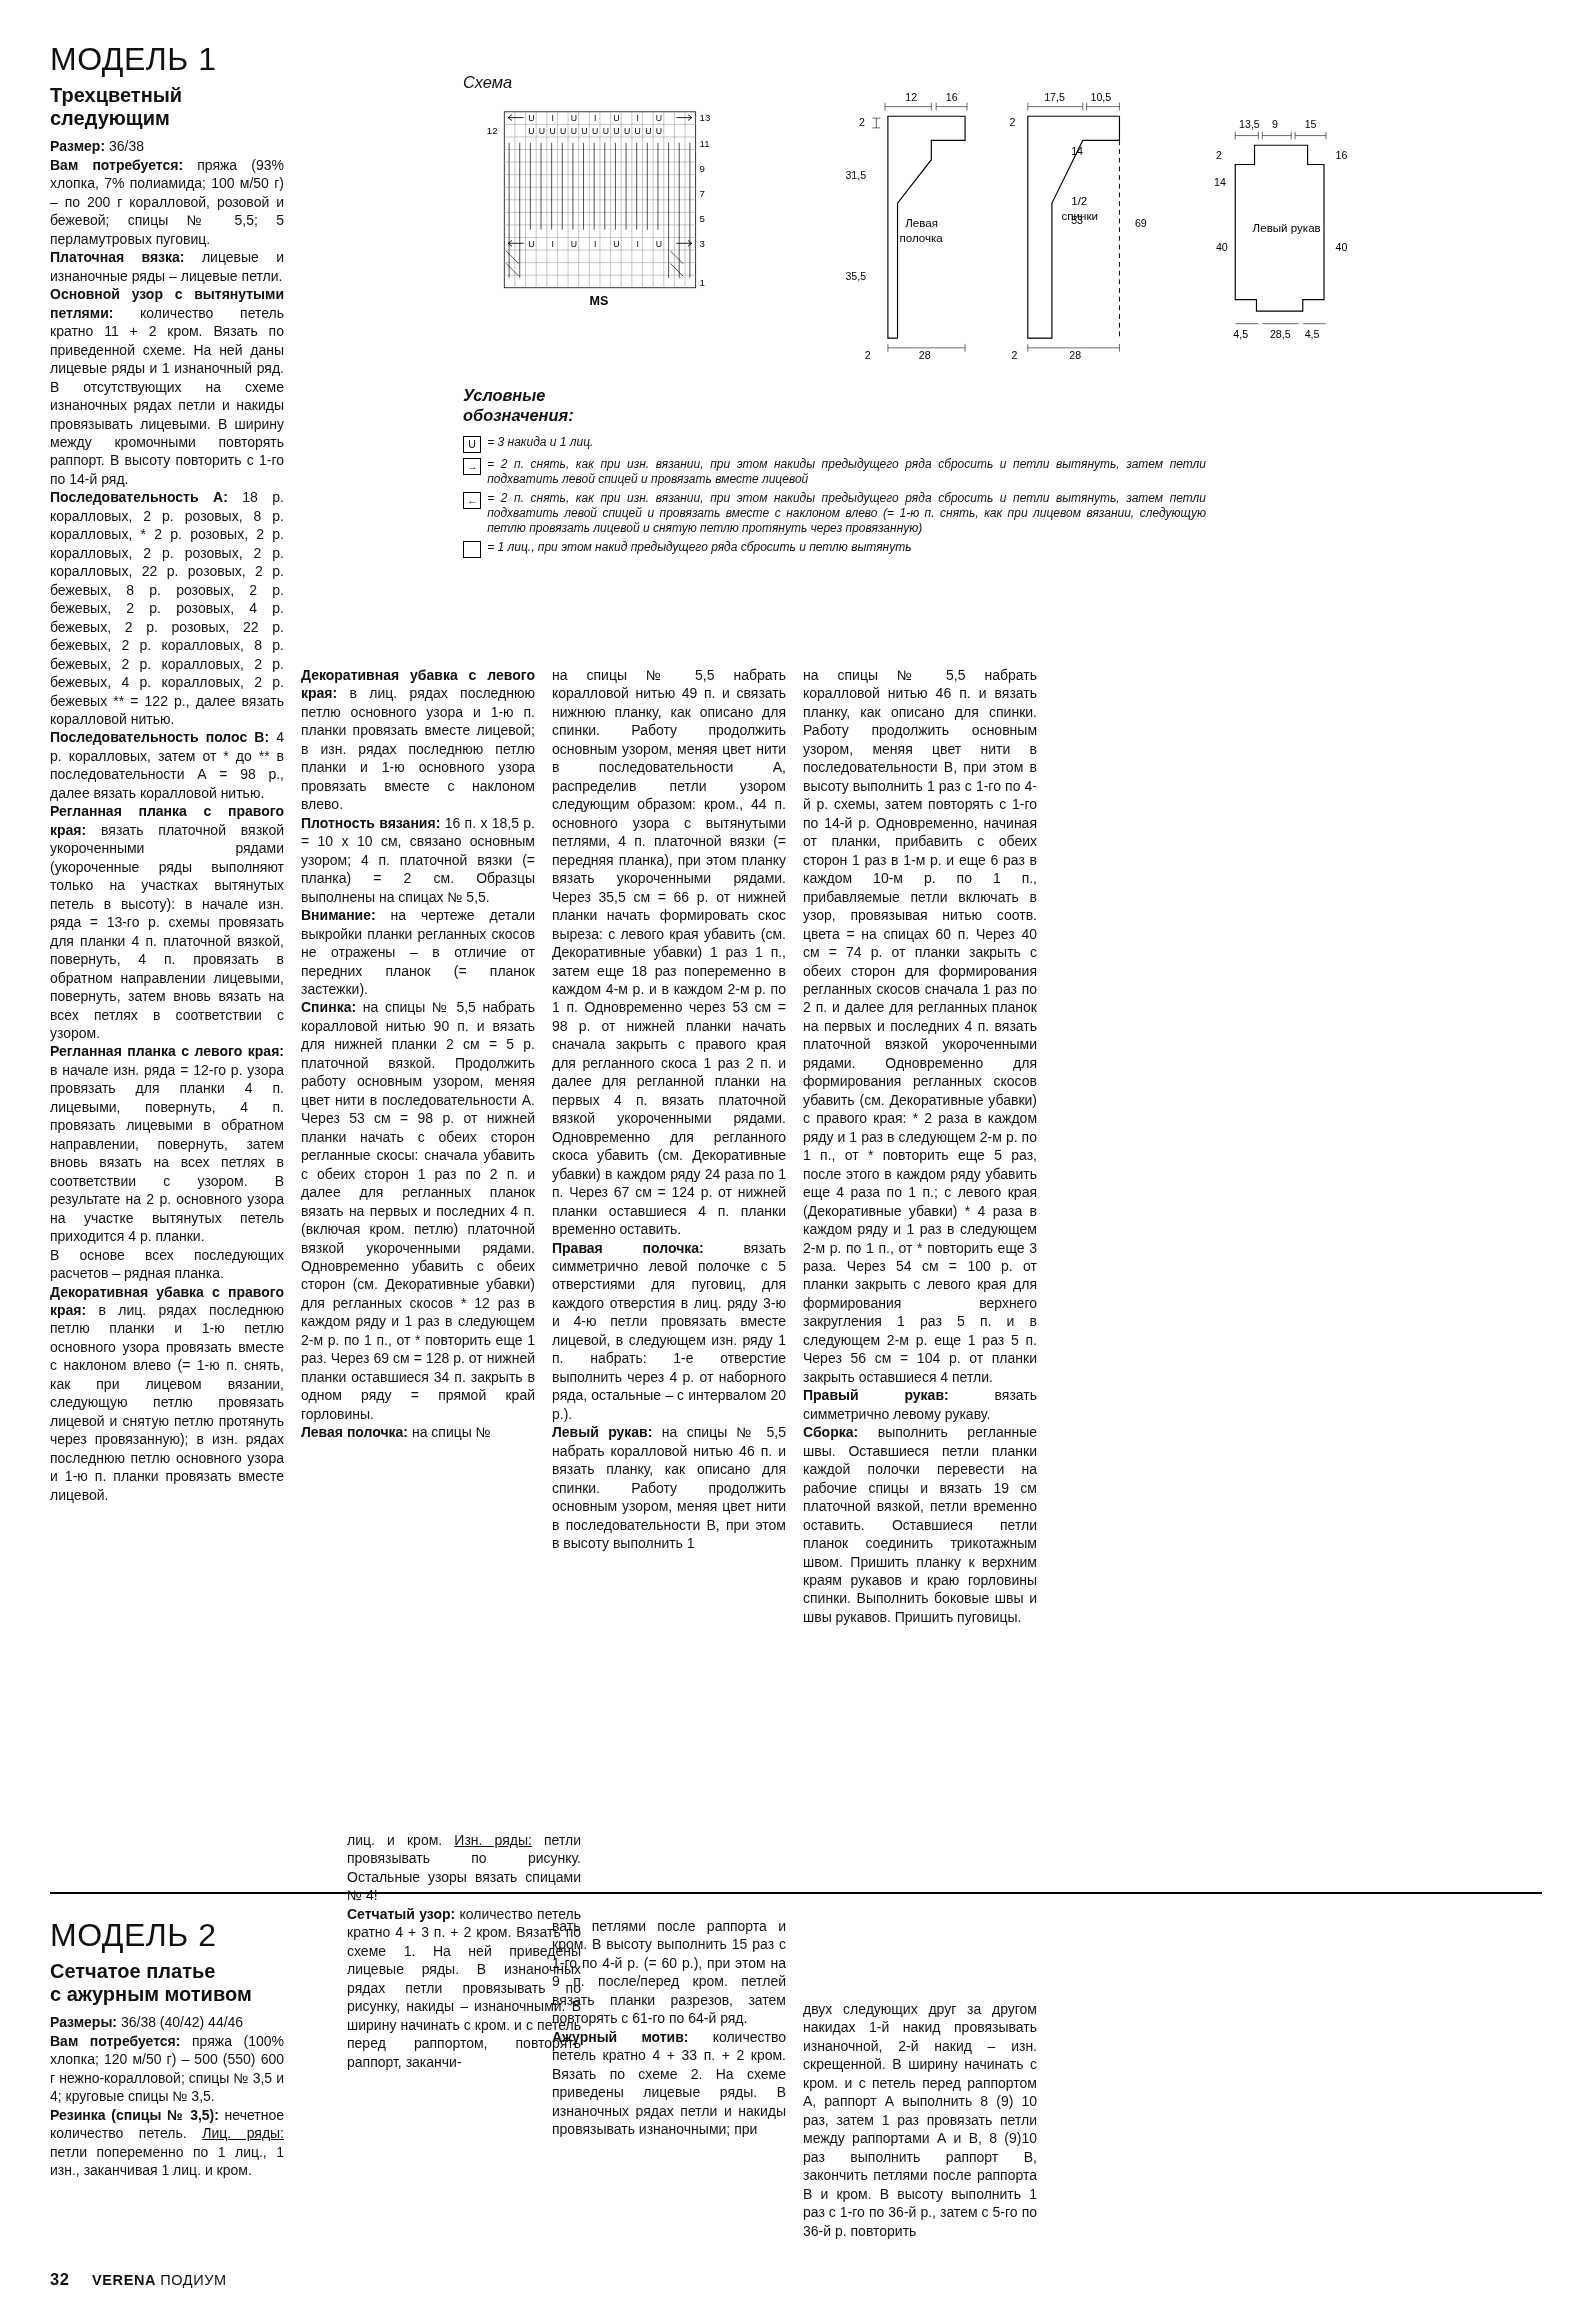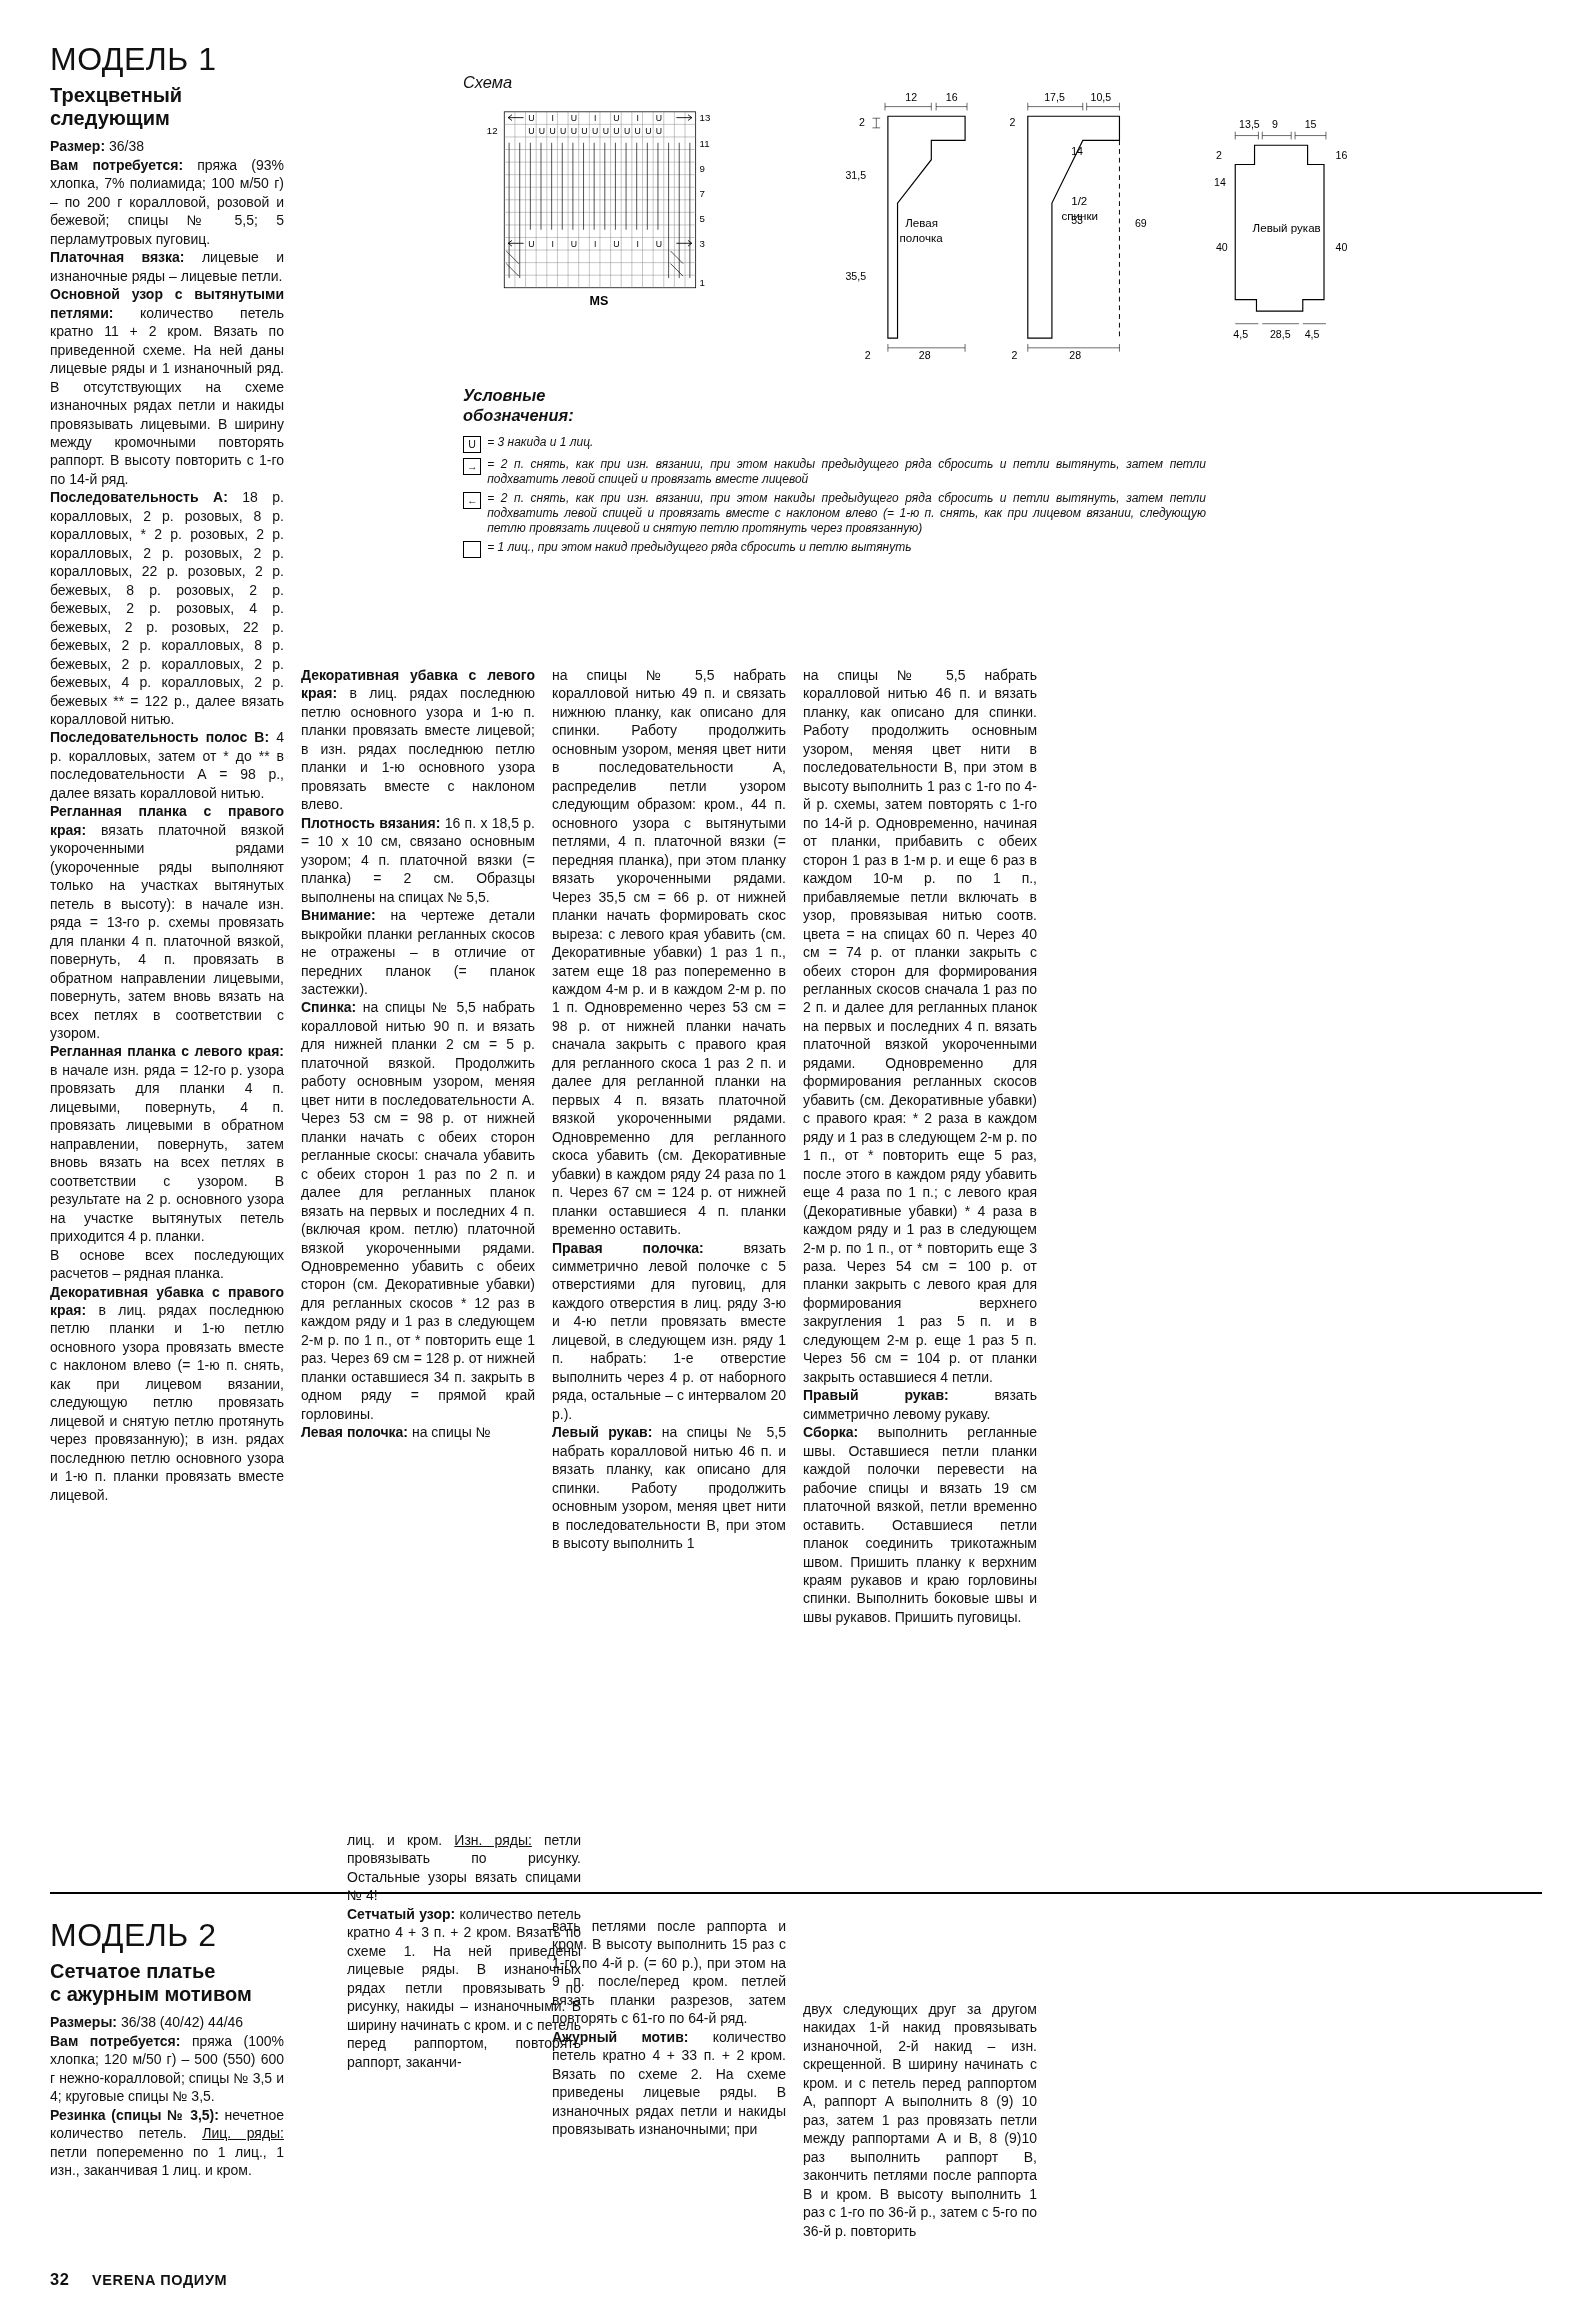--- a/index.html
+++ b/index.html
@@ -12,21 +12,21 @@
   b{font-weight:bold;}
   .u{text-decoration:underline;}
   .rule{position:absolute;background:#000;}
   .schema-label{font-style:italic;font-weight:normal;font-size:16.4px;}
   .legend-title{font-style:italic;font-weight:bold;font-size:16.4px;line-height:1.2;}
   .legend-item{font-style:italic;font-size:12px;line-height:1.22;display:flex;gap:5.8px;align-items:flex-start;margin-bottom:4.8px;}
   .legend-box{flex:0 0 auto;width:16.4px;height:14.5px;border:1px solid #000;display:flex;align-items:center;justify-content:center;font-size:10.6px;font-style:normal;margin-top:1px;}
   .footer{position:absolute;left:50px;bottom:21px;font-size:14.5px;font-weight:bold;letter-spacing:0.6px;}
   .footer .pg{font-size:16.4px;margin-right:18px;}
   .footer .brand{font-weight:bold;}
-  .footer .brand2{font-weight:bold;}
+  .footer .brand2{font-weight:normal;}
   svg{display:block;}
 </style>
 </head>
 <body>
 
 <div class="page">
 
   <div class="col" style="left:50px; top:41px; width:234px;">
     <h1 class="model">МОДЕЛЬ 1</h1>
     <h2 class="title">Трехцветный следующим</h2>

